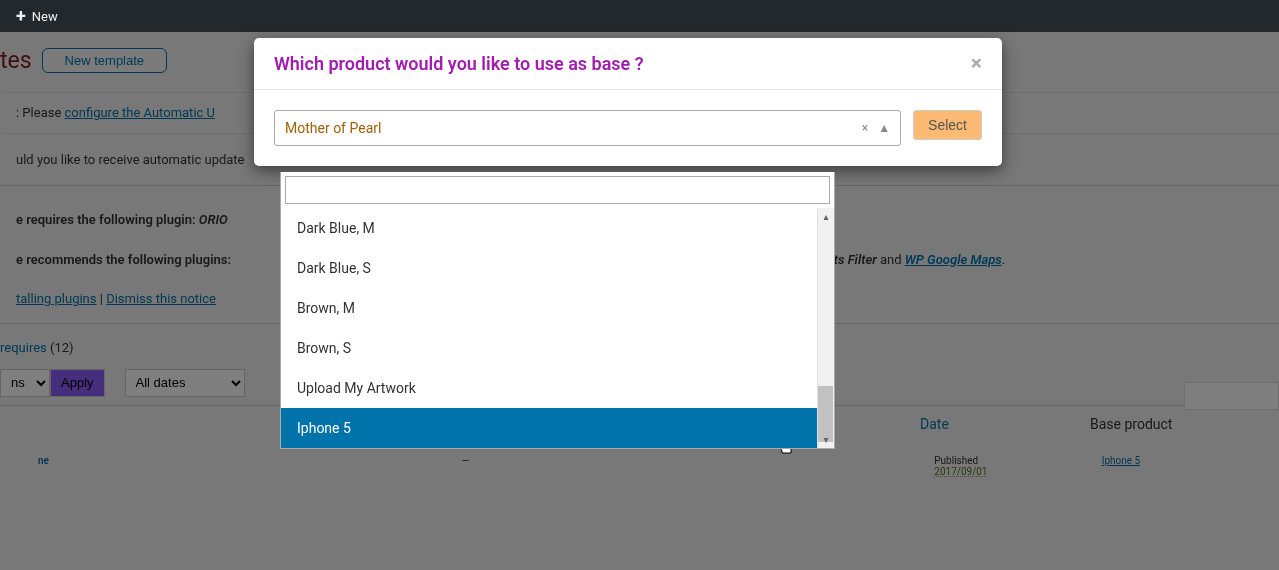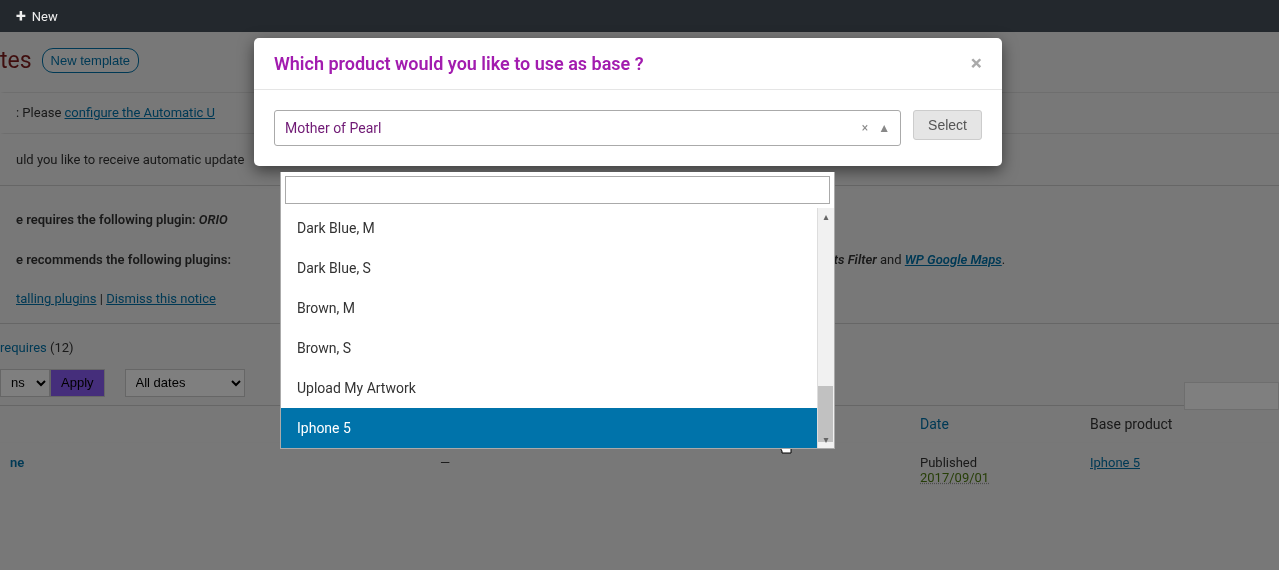--- a/index.html
+++ b/index.html
@@ -45,23 +45,23 @@
     }
     .page-title-frag {
       font-size: 23px;
       font-weight: 400;
       color: #7f1d1d;
     }
     .btn-new-template {
       border: 1px solid #0073aa;
       color: #0073aa;
       background: #f7f7f7;
-      padding: 4px 8px;
-      font-size: 13px;
-      border-radius: 11px;
+      padding: 4px 22px;
+      font-size: 13px;
+      border-radius: 6px;
       cursor: pointer;
     }
     .notice {
       border-left: 4px solid transparent;
       padding: 10px 12px;
       font-size: 13px;
       line-height: 1.5;
       margin-left: 0;
     }
     .notice a { color: #0073aa; text-decoration: underline; }
@@ -90,22 +90,23 @@
       padding: 10px 0;
       font-size: 14px;
     }
     .col-title { width: 440px; padding-left: 10px; }
     .col-cat { width: 480px; }
     .col-date { width: 170px; color: #0073aa; }
     .col-base { width: 180px; }
     .table-row {
       display: flex;
       padding: 12px 0;
-      font-size: 13px;
+      font-size: 10px;
       border-top: 1px solid #eee;
+      margin-left: 28px;
     }
     .row-title { color: #0073aa; font-weight: 600; }
     .row-date-pub { color: #333; }
     .row-date-val { text-decoration: underline dotted #999; color: #4d7c0f; }
     .row-base { color: #0073aa; }
     .search-box-frag {
       position: absolute;
       right: 0;
       top: 382px;
       width: 95px;
@@ -162,25 +163,25 @@
     .select2-selection {
       border: 1px solid #aaa;
       border-radius: 3px;
       height: 36px;
       display: flex;
       align-items: center;
       padding: 0 10px;
       justify-content: space-between;
       background: #fff;
     }
-    .select2-selection-text { color: #701a75; font-size: 14px; }
+    .select2-selection-text { color: #a16207; font-size: 14px; }
     .select2-icons { display: flex; gap: 10px; align-items: center; color: #888; font-size: 12px; }
     .select-btn {
       border: 1px solid #ccc;
-      background: #e5e5e5;
+      background: #fdba74;
       padding: 6px 14px;
       font-size: 14px;
       border-radius: 3px;
       cursor: pointer;
       color: #555;
     }
     .dropdown {
       position: absolute;
       top: 172px;
       left: 280px;

